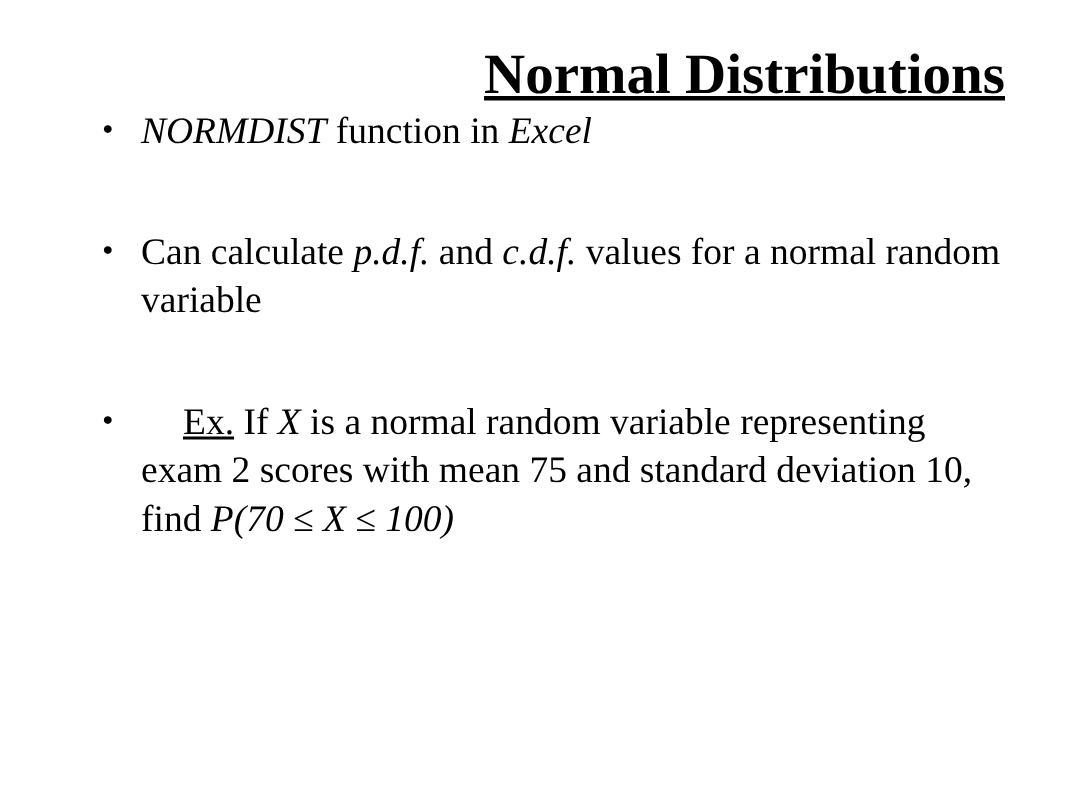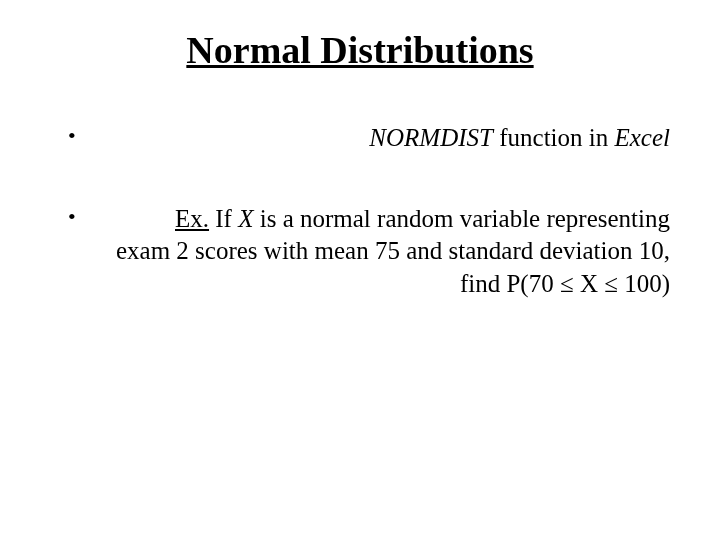--- a/index.html
+++ b/index.html
@@ -1,31 +1,30 @@
 <!DOCTYPE html>
 <html><head>
 <meta charset="utf-8">
 <style>
-  * { margin: 0; padding: 0; box-sizing: border-box; text-align: right; }
+  * { margin: 0; padding: 0; box-sizing: border-box; }
   body {
     width: 720px;
     height: 540px;
     background: #ffffff;
     font-family: "Times New Roman", Times, serif;
     color: #000000;
     padding: 20px 50px 0 50px;
     overflow: hidden;
   }
   .title {
-    text-align: center;
+    text-align: right;
     font-size: 38px;
     font-weight: bold;
     text-decoration: underline;
     margin-top: 8px;
-    margin-bottom: 50px;
   }
   ul.bullets {
     list-style: none;
     font-size: 25px;
     line-height: 1.3;
     padding-left: 18px;
   }
   ul.bullets > li {
     position: relative;
     padding-left: 26px;
@@ -35,32 +34,36 @@
     content: "•";
     position: absolute;
     left: 0;
     top: 0;
     font-size: 22px;
     line-height: 1.3;
   }
   .italic { font-style: italic; }
   .under { text-decoration: underline; margin-left: 28px; }
   .formula {
+    font-style: italic;
     font-family: "Times New Roman", Times, serif;
   }
 </style>
 </head>
 <body>
 
 <div class="title">Normal Distributions</div>
 
 <ul class="bullets">
 
   <li>
     <span class="italic">NORMDIST</span><span> function in </span><span class="italic">Excel</span>
   </li>
 
+  <li>
+    <span>Can calculate </span><span class="italic">p.d.f.</span><span> and </span><span class="italic">c.d.f.</span><span> values for a normal random variable</span>
+  </li>
 
   <li>
     <span class="under">Ex.</span><span> If </span><span class="italic">X</span><span> is a normal random variable representing exam 2 scores with mean 75 and standard deviation 10, find  </span><span class="formula">P(70 ≤ X ≤ 100)</span>
   </li>
 
 </ul>
 
 </body></html>

